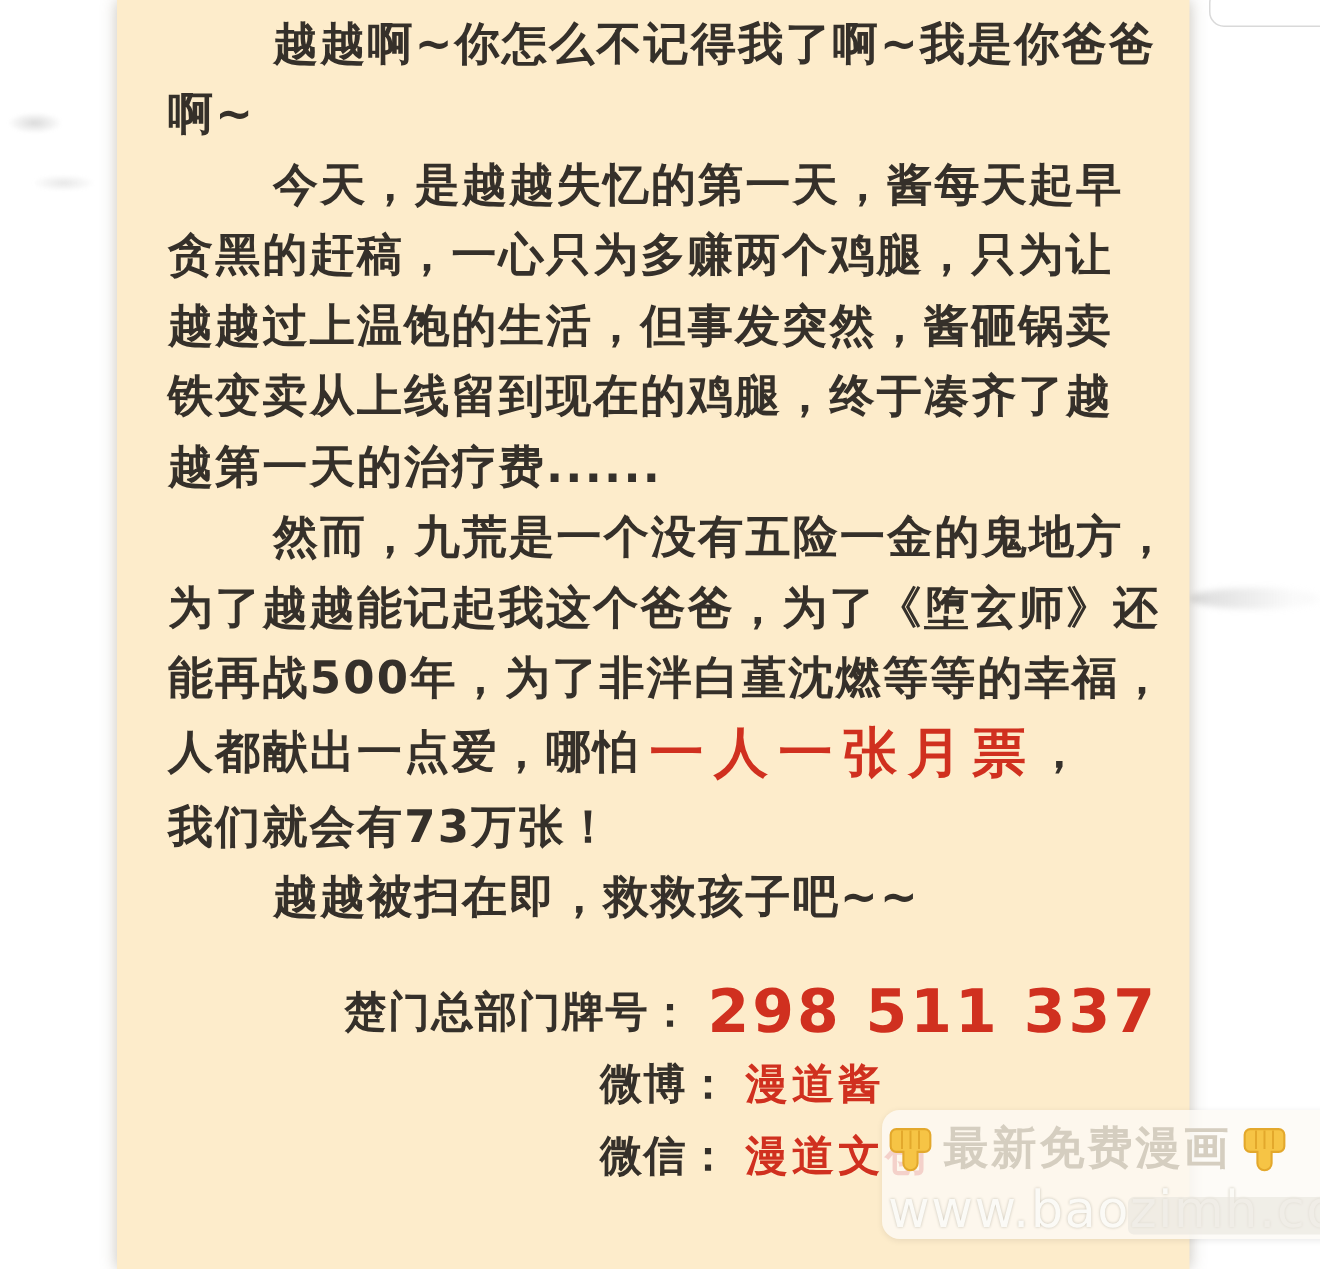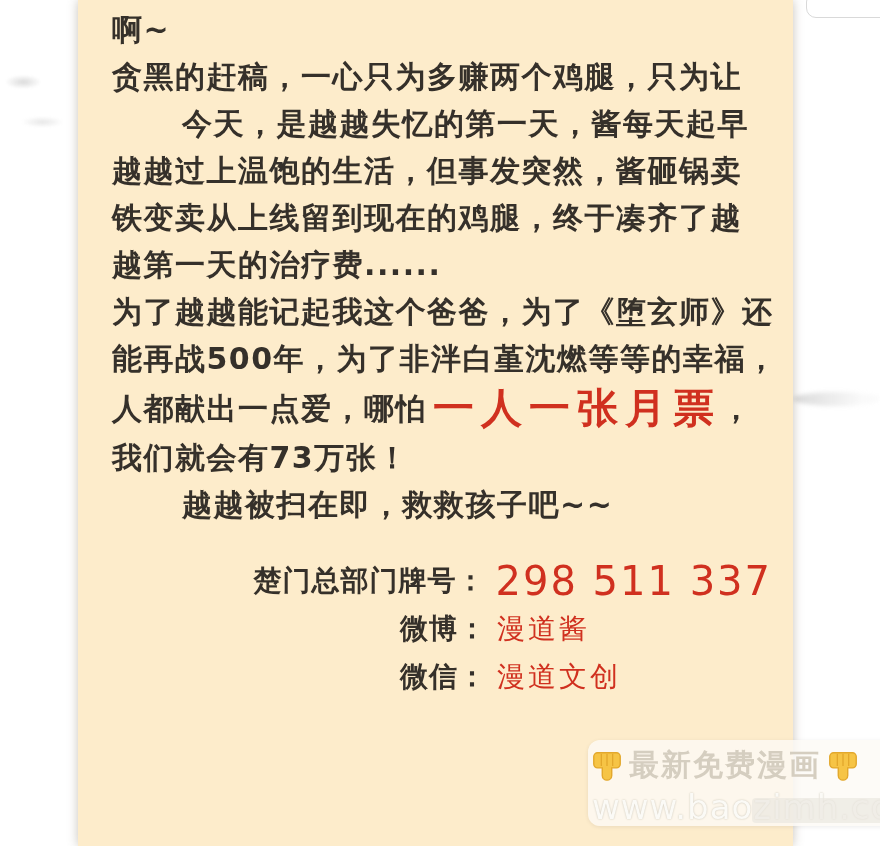--- a/index.html
+++ b/index.html
@@ -35,29 +35,29 @@
   .letter{
     position:absolute;left:34px;top:6px;width:660px;
     color:var(--ink,#35302a);
     font-weight:700;font-size:30px;letter-spacing:1.5px;
   }
   .line{height:47px;line-height:47px;white-space:nowrap;}
   .indent{padding-left:70px;}
   .hl-line{height:52px;line-height:52px;white-space:nowrap;}
   .red-big{
     color:var(--red,#d0301f);
-    font-size:41px;font-weight:800;letter-spacing:7px;
+    font-size:36px;font-weight:800;letter-spacing:7px;
     vertical-align:-3px;padding-left:6px;
   }
   .closing{margin-top:0;}
   
   .footer{margin-top:29px;}
   .f-row{display:flex;align-items:flex-end;height:48px;line-height:48px;white-space:nowrap;}
   .f-label{width:375px;text-align:right;font-size:28px;font-weight:700;color:var(--ink,#35302a);letter-spacing:1px;}
-  .f-value{color:var(--red,#d0301f);font-weight:400;margin-left:10px;margin-top:39px;}
+  .f-value{color:var(--red,#d0301f);font-weight:700;margin-left:10px;margin-top:39px;}
   .f-value.big{font-size:40px;letter-spacing:2px;}
   .f-value.mid{font-size:28px;letter-spacing:3px;}
   
   .watermark{
     position:absolute;left:588px;top:740px;width:310px;height:86px;
     background:rgba(252,250,245,.80);
     border-radius:12px;
     box-shadow:0 1px 4px rgba(0,0,0,.08);
   }
   .wm-row1{
@@ -78,26 +78,28 @@
 </style>
 </head>
 <body style="--card-bg: #fdeccb; --ink: #35302a; --red: #d0301f; background: rgb(255, 255, 255);">
 
 <div class="smudge smudge-left"></div>
 <div class="smudge smudge-right"></div>
 <div class="corner-outline"></div>
 
 <div class="card">
   <div class="letter">
+    <div class="line indent">越越啊~你怎么不记得我了啊~我是你爸爸</div>
     <div class="line">啊~</div>
+    <div class="line indent">今天，是越越失忆的第一天，酱每天起早</div>
     <div class="line">贪黑的赶稿，一心只为多赚两个鸡腿，只为让</div>
-    <div class="line indent">今天，是越越失忆的第一天，酱每天起早</div>
     <div class="line">越越过上温饱的生活，但事发突然，酱砸锅卖</div>
     <div class="line">铁变卖从上线留到现在的鸡腿，终于凑齐了越</div>
     <div class="line">越第一天的治疗费......</div>
+    <div class="line indent">然而，九荒是一个没有五险一金的鬼地方，</div>
     <div class="line">为了越越能记起我这个爸爸，为了《堕玄师》还</div>
     <div class="line">能再战500年，为了非泮白堇沈燃等等的幸福，</div>
 
     <div class="hl-line">
       <span>人都献出一点爱，哪怕</span><span class="red-big">一人一张月票</span><span>，</span>
     </div>
 
     <div class="line">我们就会有73万张！</div>
     <div class="line indent closing">越越被扫在即，救救孩子吧~~</div>
 

